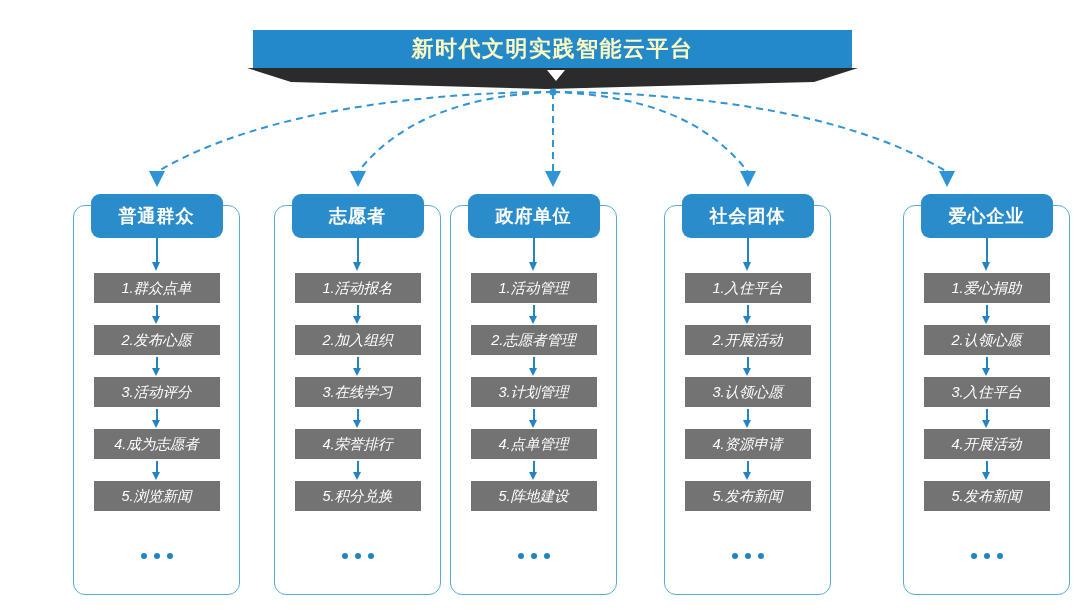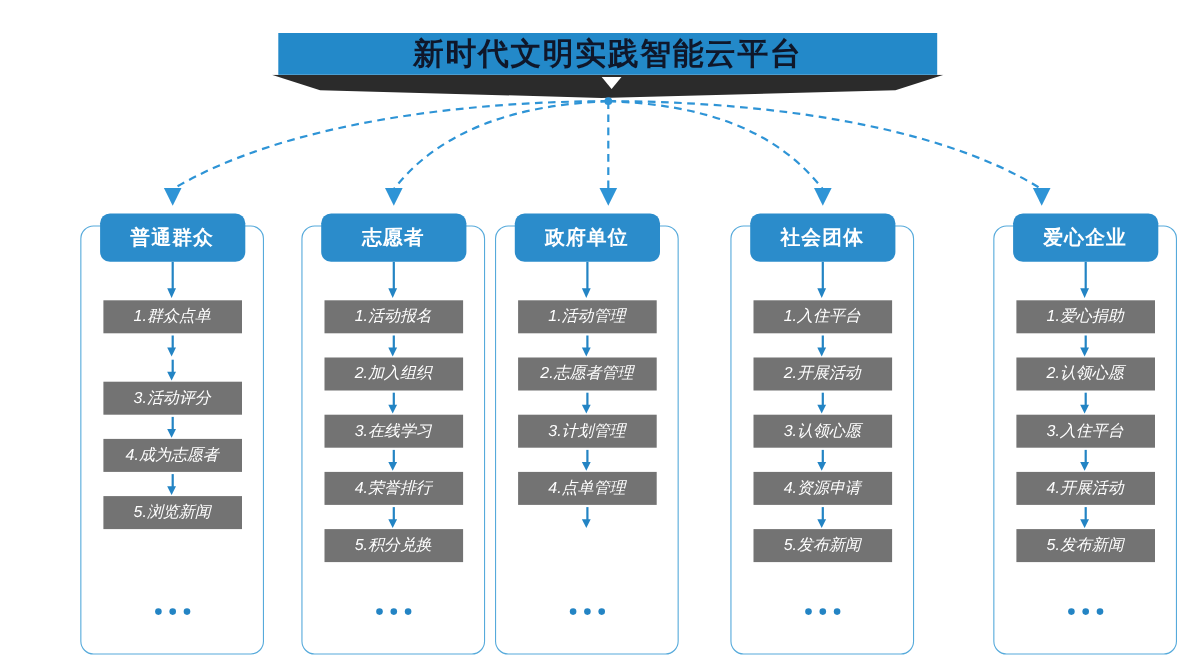--- a/index.html
+++ b/index.html
@@ -35,22 +35,22 @@
     left: 0; top: 0;
     width: 599px;
     height: 38px;
     background: #2389C9;
     box-sizing: border-box;
     display: flex;
     align-items: center;
     justify-content: center;
   }
   .banner-title {
-    color: #0f172a;
-    font-size: 28px;
+    color: #fef9c3;
+    font-size: 22px;
     font-weight: bold;
     letter-spacing: 1.5px;
     line-height: 1;
     white-space: nowrap;
   }
   
   .banner-shadow {
     position: absolute;
     left: -6px;
     top: 38px;
@@ -259,20 +259,23 @@
         <div class="col-frame"></div>
         <div class="col-head">
           <span class="col-head-label">普通群众</span>
         </div>
         <div class="head-arrow"></div>
         <div class="steps">
           <div class="step">
             <span class="step-label">1.群众点单</span>
           </div>
           <div class="step-arrow"></div>
+          <div class="step">
+            <span class="step-label">2.发布心愿</span>
+          </div>
           <div class="step-arrow"></div>
           <div class="step">
             <span class="step-label">3.活动评分</span>
           </div>
           <div class="step-arrow"></div>
           <div class="step">
             <span class="step-label">4.成为志愿者</span>
           </div>
           <div class="step-arrow"></div>
           <div class="step">
@@ -334,20 +337,23 @@
           </div>
           <div class="step-arrow"></div>
           <div class="step">
             <span class="step-label">3.计划管理</span>
           </div>
           <div class="step-arrow"></div>
           <div class="step">
             <span class="step-label">4.点单管理</span>
           </div>
           <div class="step-arrow"></div>
+          <div class="step">
+            <span class="step-label">5.阵地建设</span>
+          </div>
         </div>
         <div class="ellipsis" title="...">
           <span class="dot"></span>
           <span class="dot"></span>
           <span class="dot"></span>
         </div>
       </div>
       <div class="column" style="left: 664px;">
         <div class="col-frame"></div>
         <div class="col-head">

